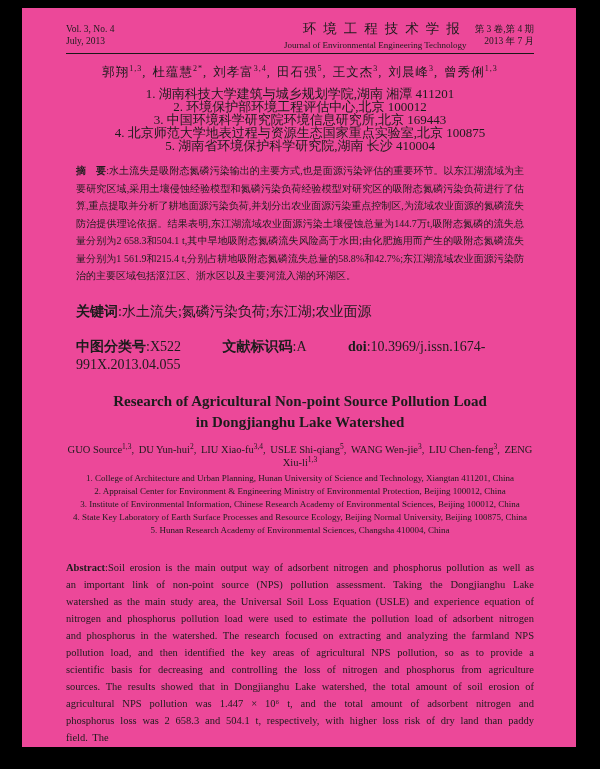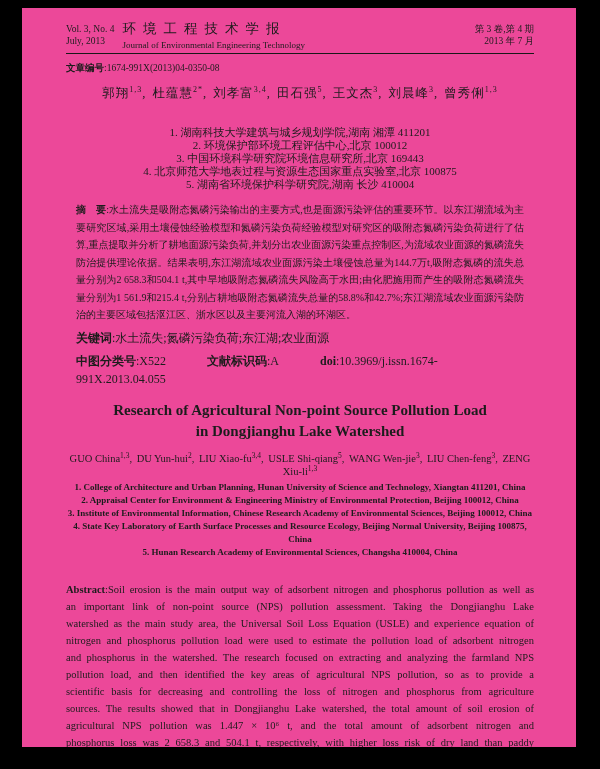--- a/index.html
+++ b/index.html
@@ -8,42 +8,42 @@
     font-family:"Liberation Serif","DejaVu Serif",serif;color:#1c1c1c;
   }
   .page{
     position:absolute;left:22px;top:8px;width:554px;height:739px;
     background:#ec4899;box-sizing:border-box;padding:12px 42px 16px 44px;overflow:hidden;
   }
   
   .masthead{display:flex;justify-content:space-between;align-items:center;}
   .mh-left,.mh-right{font-size:9.5px;line-height:12.5px;white-space:nowrap;}
   .mh-right{text-align:right;}
-  .mh-center{text-align:left;flex:1;padding:0 8px;}
+  .mh-center{text-align:right;flex:1;padding:0 8px;}
   .mh-journal-cn{font-size:13.5px;letter-spacing:7px;white-space:nowrap;}
   .mh-journal-en{font-size:9px;margin-top:2px;white-space:nowrap;}
   .mh-rule{border-bottom:1.5px solid #181818;margin-top:3px;}
   
   .article-no{margin-top:8px;font-size:9.5px;}
   .b{font-weight:bold;}
   
   .title-cn{margin-top:12px;text-align:center;font-size:21px;font-weight:bold;letter-spacing:2px;}
   .authors-cn{margin-top:10px;text-align:center;font-size:12.5px;letter-spacing:1px;}
   .authors-cn sup{font-size:8px;}
   .sep{margin-right:2px;}
-  .affils-cn{margin-top:24px;text-align:center;font-size:11px;line-height:13px;}
+  .affils-cn{margin-top:6px;text-align:center;font-size:13px;line-height:13px;}
   
   .abs-cn{margin:10px 10px 0 10px;font-size:10px;line-height:17.5px;text-align:justify;}
-  .kw-line,.class-line{margin:6px 10px;font-size:12px;line-height:17.5px;}
+  .kw-line,.class-line{margin:18px 10px;font-size:14px;line-height:17.5px;}
   .class-line .seg{margin-right:38px;}
   
   .title-en{margin-top:12px;text-align:center;font-size:15px;font-weight:bold;line-height:21px;}
   .authors-en{margin-top:8px;text-align:center;font-size:10.5px;}
   .authors-en sup{font-size:7.5px;}
-  .affils-en{margin-top:4px;text-align:center;font-size:9px;line-height:13px;font-weight:bold;}
+  .affils-en{margin-top:4px;text-align:center;font-size:9px;line-height:13px;}
   .abs-en{margin-top:22px;font-size:10.5px;line-height:17px;text-align:justify;word-spacing:2px;}
   
   .footnote{margin-top:4px;}
   .fn-rule{width:170px;border-top:1px solid #2a2a2a;}
   .fn-lines{margin:3px 0 0 24px;font-size:8.5px;line-height:14px;}
 </style>
 </head>
 <body>
 
 <div class="page">
@@ -57,23 +57,20 @@
       <div class="mh-journal-cn">环境工程技术学报</div>
       <div class="mh-journal-en">Journal of Environmental Engineering Technology</div>
     </div>
     <div class="mh-right">
       <div>第 3 卷,第 4 期</div>
       <div>2013 年 7 月</div>
     </div>
   </div>
   <div class="mh-rule"></div>
 
-  <div class="article-no">
-    <span class="b">文章编号</span><span>:1674-991X(2013)04-0350-08</span>
-  </div>
 
 
   <div class="authors-cn">
     <span><span>郭翔</span><sup>1,3</sup></span><span class="sep">,</span>
     <span><span>杜蕴慧</span><sup>2*</sup></span><span class="sep">,</span>
     <span><span>刘孝富</span><sup>3,4</sup></span><span class="sep">,</span>
     <span><span>田石强</span><sup>5</sup></span><span class="sep">,</span>
     <span><span>王文杰</span><sup>3</sup></span><span class="sep">,</span>
     <span><span>刘晨峰</span><sup>3</sup></span><span class="sep">,</span>
     <span><span>曾秀俐</span><sup>1,3</sup></span>
@@ -100,21 +97,21 @@
     <span class="seg"><span class="b">文献标识码</span><span>:A</span></span>
     <span class="seg"><span class="b">doi</span><span>:10.3969/j.issn.1674-991X.2013.04.055</span></span>
   </div>
 
   <div class="title-en">
     <div>Research of Agricultural Non-point Source Pollution Load</div>
     <div>in Dongjianghu Lake Watershed</div>
   </div>
 
   <div class="authors-en">
-    <span><span>GUO China</span><sup>1,3</sup></span><span class="sep">, </span>
+    <span><span>GUO Source</span><sup>1,3</sup></span><span class="sep">, </span>
     <span><span>DU Yun-hui</span><sup>2</sup></span><span class="sep">, </span>
     <span><span>LIU Xiao-fu</span><sup>3,4</sup></span><span class="sep">, </span>
     <span><span>USLE Shi-qiang</span><sup>5</sup></span><span class="sep">, </span>
     <span><span>WANG Wen-jie</span><sup>3</sup></span><span class="sep">, </span>
     <span><span>LIU Chen-feng</span><sup>3</sup></span><span class="sep">, </span>
     <span><span>ZENG Xiu-li</span><sup>1,3</sup></span>
   </div>
 
   <div class="affils-en">
     <div>1. College of Architecture and Urban Planning, Hunan University of Science and Technology, Xiangtan 411201, China</div>

